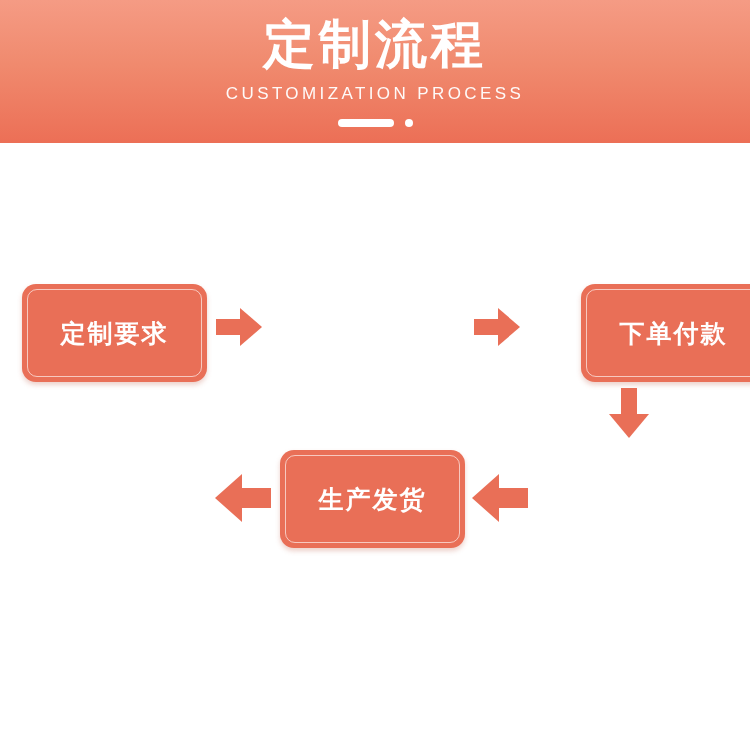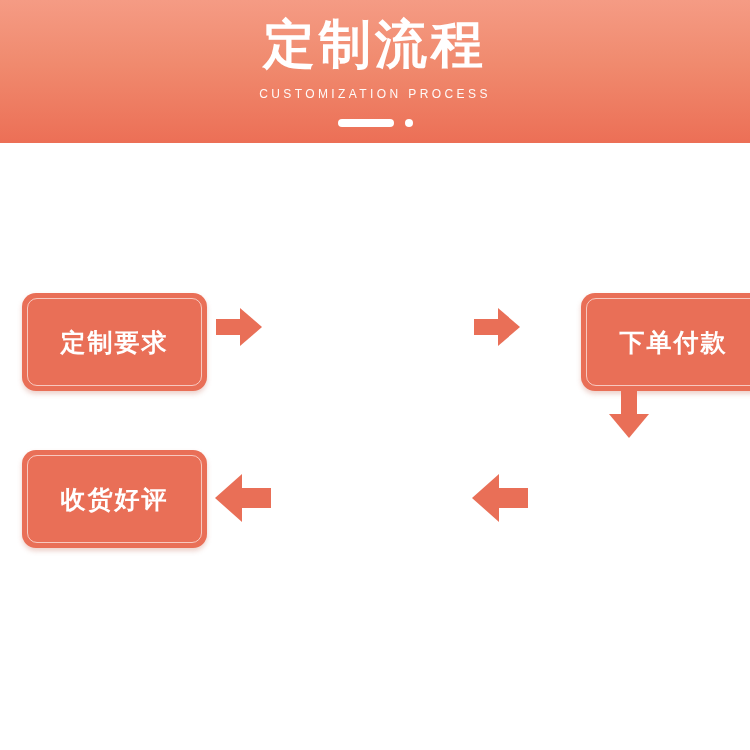--- a/index.html
+++ b/index.html
@@ -39,21 +39,21 @@
     line-height: 64px;
     white-space: nowrap;
   }
   .banner-subtitle {
     position: absolute;
     left: 0;
     top: 86px;
     width: 750px;
     text-align: center;
     color: #ffffff;
-    font-size: 12px;
+    font-size: 17px;
     font-weight: normal;
     letter-spacing: 3.4px;
     line-height: 16px;
     white-space: nowrap;
     opacity: 0.96;
   }
   .banner-deco {
     position: absolute;
     top: 119px;
     left: 0;
@@ -113,21 +113,21 @@
     height: 100%;
     display: flex;
     align-items: center;
     justify-content: center;
     color: #ffffff;
     font-size: 25px;
     font-weight: bold;
     letter-spacing: 2px;
     white-space: nowrap;
   }
-  .node.r1 { top: 150px; }
+  .node.r1 { top: 141px; }
   .node.r2 { top: 307px; }
   .node.c1 { left: 22px; }
   .node.c2 { left: 280px; }
   .node.c3 { left: 537px; margin-left: 44px; }
 
   
   .arrow {
     position: absolute;
   }
   .arrow-right {
@@ -243,23 +243,23 @@
     <span class="shaft"></span>
     <span class="head"></span>
   </div>
 
 
   <div class="arrow arrow-left arr-4">
     <span class="shaft"></span>
     <span class="head"></span>
   </div>
 
+  <div class="node r2 c2">
+    <span class="node-label">生产发货</span>
+  </div>
 
   <div class="arrow arrow-left arr-5">
     <span class="shaft"></span>
     <span class="head"></span>
   </div>
 
-  <div class="node r2 c1">
-    <span class="node-label">收货好评</span>
-  </div>
 
 </div>
 
 </body></html>

